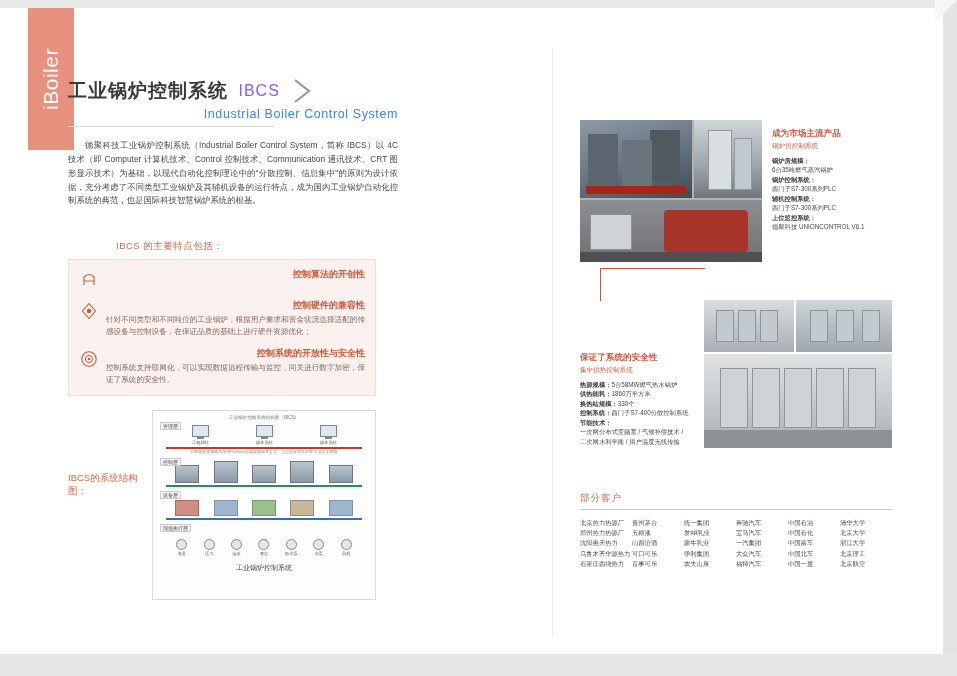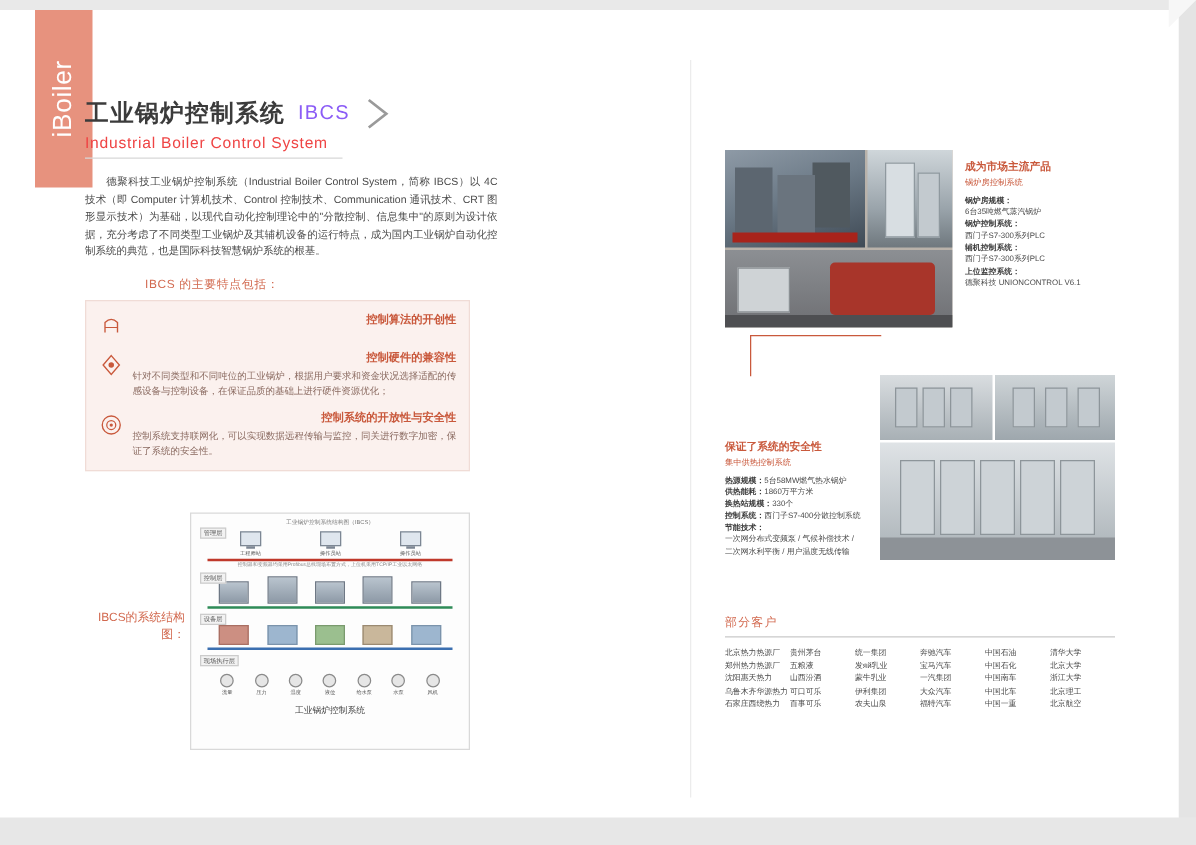--- a/index.html
+++ b/index.html
@@ -84,42 +84,43 @@
   .chev {
     display: inline-block;
     vertical-align: middle;
     margin-left: 8px;
     width: 22px; height: 26px;
     position: relative;
   }
   .chev svg { display: block; }
   .title-en {
     font-size: 12.5px;
-    color: #ef4444;
+    color: #3b82f6;
     margin-top: 3px;
     letter-spacing: 0.6px;
+    text-align: right;
   }
   .title-rule {
     width: 206px;
     height: 1px;
     background: #d8d8d8;
     margin-top: 5px;
   }
   .body-para {
     font-size: 8.4px;
     line-height: 1.65;
     color: #4a4a4a;
     text-align: justify;
     margin-top: 12px;
     text-indent: 17px;
   }
   .sec-label {
     font-size: 9.5px;
     color: #d2694f;
-    margin-top: 13px;
+    margin-top: 32px;
     letter-spacing: 0.5px;
     padding-left: 48px;
   }
   .features {
     margin-top: 6px;
     background: #fbf1ee;
     border: 1px solid #f0dcd6;
     padding: 8px 10px 10px 10px;
     width: 308px;
     box-sizing: border-box;
@@ -158,25 +159,24 @@
   .struct-wrap {
     position: absolute;
     left: 152px; top: 410px;
     width: 224px; height: 190px;
     background: #fdfdfd;
     border: 1px solid #d9d9d9;
     box-sizing: border-box;
   }
   .struct-label {
     position: absolute;
-    left: 68px; top: 488px;
+    left: 68px; top: 472px;
     font-size: 9.5px;
     color: #d2694f;
     width: 80px;
-    text-align: right;
   }
   .sd-title {
     text-align: center;
     font-size: 4.6px;
     color: #7a7a7a;
     margin-top: 4px;
   }
   .sd-layer {
     position: relative;
     margin: 0 5px;

